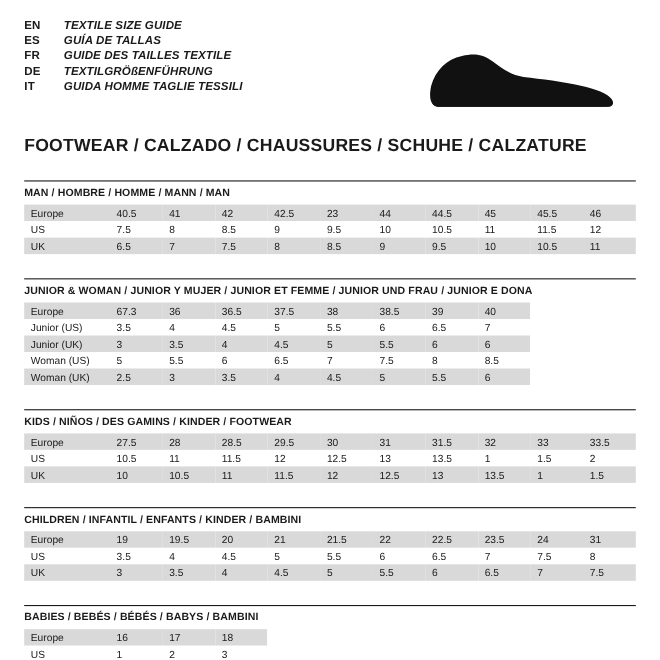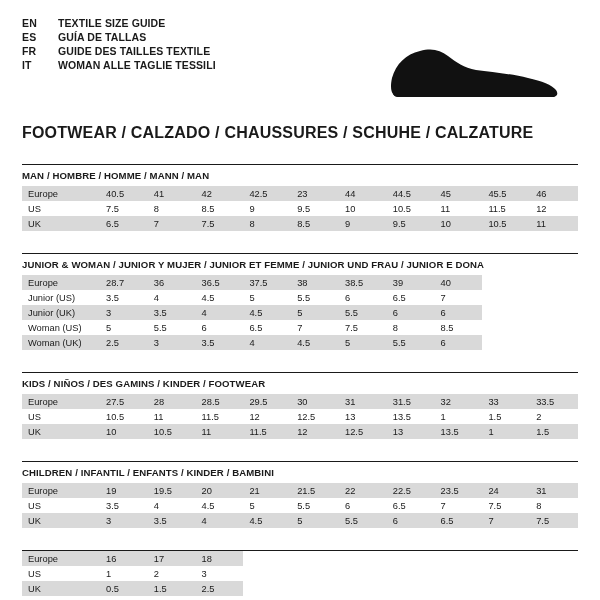--- a/index.html
+++ b/index.html
@@ -38,20 +38,21 @@
     white-space: nowrap;
   }
   .lang-code {
     width: 36px;
     font-weight: bold;
     letter-spacing: 0.2px;
   }
   .lang-name {
     font-weight: bold;
     letter-spacing: 0.1px;
+    font-style: italic;
   }
 
   
   .shoe {
     position: absolute;
     right: 8px;
     top: 16px;
     width: 190px;
     height: 72px;
   }
@@ -115,22 +116,26 @@
         </tr>
         <tr>
           <td class="lang-code">ES</td>
           <td class="lang-name">GUÍA DE TALLAS</td>
         </tr>
         <tr>
           <td class="lang-code">FR</td>
           <td class="lang-name">GUIDE DES TAILLES TEXTILE</td>
         </tr>
         <tr>
+          <td class="lang-code">DE</td>
+          <td class="lang-name">TEXTILGRÖßENFÜHRUNG</td>
+        </tr>
+        <tr>
           <td class="lang-code">IT</td>
-          <td class="lang-name">WOMAN ALLE TAGLIE TESSILI</td>
+          <td class="lang-name">GUIDA HOMME TAGLIE TESSILI</td>
         </tr>
       </tbody>
     </table>
 
     <svg class="shoe" viewBox="0 0 190 72">
       <path d="M12 44 C16 30, 26 20, 40 17 C52 14, 60 16, 68 22 C76 28, 84 34, 96 36
                C112 38, 132 40, 148 44 C162 47, 172 51, 176 56 C178 59, 178 62, 174 63
                L20 63 C13 63, 9 58, 12 44 Z" fill="#111111"></path>
       <path d="M13 57 L176 57 L176 60 C176 62, 174 63, 171 63 L19 63 C15 63, 12 61, 13 57 Z" fill="#111111"></path>
       <path d="M30 22 C40 17, 52 16, 62 21 C56 26, 44 28, 34 26 Z" fill="#ffffff" opacity="0.0"></path>
@@ -213,21 +218,21 @@
             <col style="width: 47.8px;">
             <col style="width: 47.8px;">
             <col style="width: 47.8px;">
             <col style="width: 47.8px;">
             <col style="width: 47.8px;">
             <col style="width: 47.8px;">
           </colgroup>
           <tbody>
             <tr class="row-shaded">
               <td class="label">Europe</td>
-              <td>28.7</td>
+              <td>67.3</td>
               <td>36</td>
               <td>36.5</td>
               <td>37.5</td>
               <td>38</td>
               <td>38.5</td>
               <td>39</td>
               <td>40</td>
               <td style="background: rgb(255, 255, 255);"></td>
               <td style="background: rgb(255, 255, 255);"></td>
             </tr>
@@ -401,20 +406,21 @@
               <td>6</td>
               <td>6.5</td>
               <td>7</td>
               <td>7.5</td>
             </tr>
           </tbody>
         </table>
       </div>
       <div class="group">
         <hr class="hr-sep">
+        <div class="group-title" style="margin-top: 5px;">BABIES / BEBÉS / BÉBÉS / BABYS / BAMBINI</div>
         <table class="sizes" style="width: 556px;">
           <colgroup>
             <col style="width: 78px;">
             <col style="width: 47.8px;">
             <col style="width: 47.8px;">
             <col style="width: 47.8px;">
             <col style="width: 47.8px;">
             <col style="width: 47.8px;">
             <col style="width: 47.8px;">
             <col style="width: 47.8px;">

